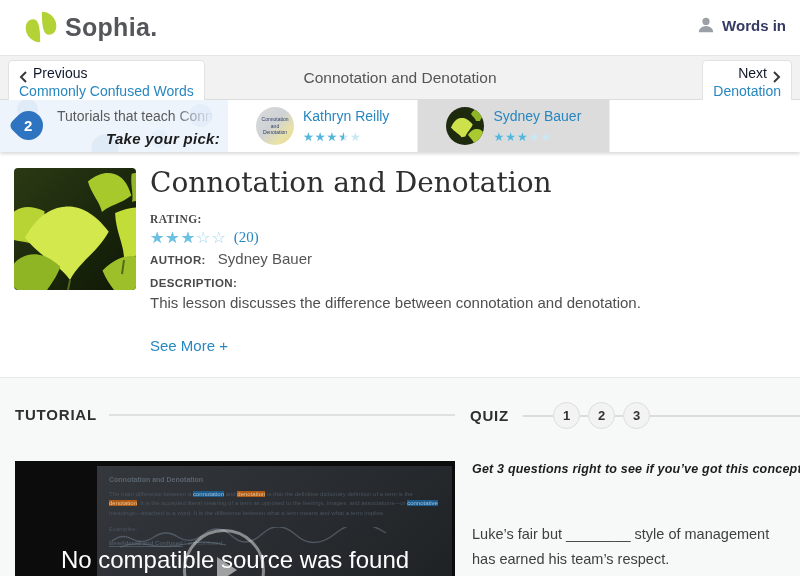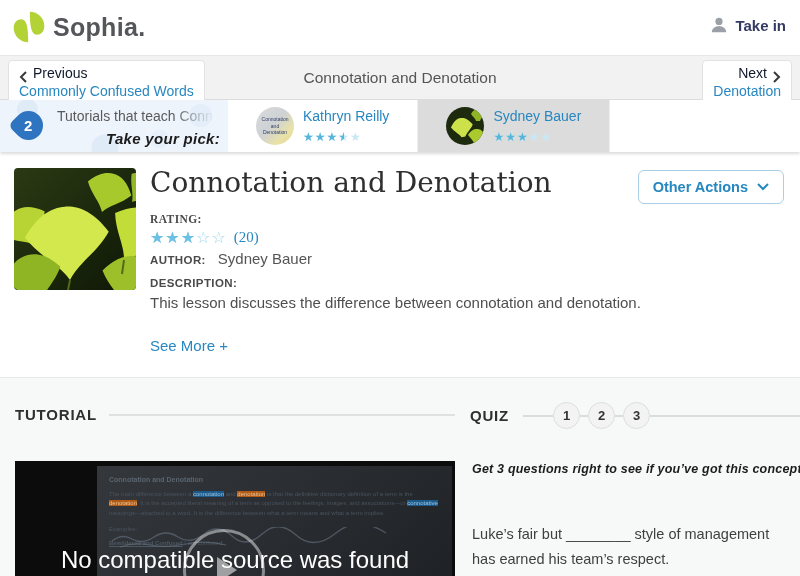--- a/index.html
+++ b/index.html
@@ -1,20 +1,20 @@
 <!DOCTYPE html>
 <html><head>
 <meta charset="utf-8">
 <style>
   * { margin:0; padding:0; box-sizing:border-box; }
   html,body { width:800px; height:576px; overflow:hidden; background:#fff;
               font-family:"Liberation Sans", sans-serif; color:#4f4f4f; }
 
   
-  .top-header { height:55px; background:#fff; position:relative; }
+  .top-header { height:55px; background:#fff; position:relative;margin-left:12px; }
   .brand { position:absolute; left:12px; top:10px; display:flex; align-items:center; gap:7px; cursor:pointer; }
   .brand-text { font-size:25px; font-weight:bold; color:#55565a; letter-spacing:.3px; }
   .signin { position:absolute; right:14px; top:16px; display:flex; align-items:center; gap:7px; cursor:pointer; }
   .signin-text { font-size:15px; font-weight:bold; color:#343a64; }
 
   
   .nav-bar { height:45px; background:#f2f2f2; border-top:1px solid #e6e6e6; border-bottom:1px solid #ddd; position:relative; }
   .nav-card { position:absolute; top:4px; background:#fff; border:1px solid #e2e2e2; border-radius:4px; padding:4px 10px; line-height:1.25; cursor:pointer; }
   .nav-card .row1 { font-size:14px; color:#0f172a; display:flex; align-items:flex-end; gap:6px; }
   .nav-card .row2 { font-size:14px; color:#2787c0; }
@@ -116,21 +116,21 @@
       <path d="M21 2 A17 17 0 0 1 38 19 C38 25 34 29 29 29 C22 29 21 16 21 2 Z" fill="#b2d235"></path>
       <path d="M19 38 A17 17 0 0 1 2 21 C2 15 6 11 11 11 C18 11 19 24 19 38 Z" fill="#b2d235"></path>
     </svg>
     <span class="brand-text">Sophia.</span>
   </div>
   <div class="signin">
     <svg width="18" height="18" viewBox="0 0 20 20">
       <circle cx="10" cy="6" r="4" fill="#9aa0a6"></circle>
       <path d="M2 18 a8 7 0 0 1 16 0 Z" fill="#9aa0a6"></path>
     </svg>
-    <span class="signin-text">Take in</span>
+    <span class="signin-text">Words in</span>
   </div>
 </div>
 
 <div class="nav-bar">
   <div class="nav-card nav-prev">
     <div class="row1">
       <svg width="8" height="12" viewBox="0 0 8 12">
         <polyline points="7,1 2,6 7,11" fill="none" stroke="#3a3a3a" stroke-width="2"></polyline>
       </svg>
       <span>Previous</span>
@@ -208,26 +208,20 @@
       <use href="#leaf" transform="translate(88 44) rotate(18) scale(0.95)" fill="#a8c92c"></use>
       <use href="#leaf" transform="translate(118 34) rotate(42) scale(0.8)" fill="#93b726"></use>
       <use href="#leaf" transform="translate(56 112) rotate(-4) scale(1.75)" fill="#d3e84c"></use>
       <use href="#leaf" transform="translate(110 92) rotate(32) scale(1.35)" fill="#c3dd38"></use>
       <use href="#leaf" transform="translate(26 136) rotate(-14) scale(1.2)" fill="#8fb424"></use>
       <use href="#leaf" transform="translate(112 142) rotate(12) scale(1.3)" fill="#9dc02a"></use>
       <path d="M56 112 L54 122 M110 92 L108 106 M26 136 L26 122" stroke="#55691c" stroke-width="2" fill="none"></path>
     </svg>
   </div>
 
-  <div class="other-actions">
-    <span>Other Actions</span>
-    <svg width="12" height="8" viewBox="0 0 12 8">
-      <polyline points="1,1 6,6 11,1" fill="none" stroke="#2787c0" stroke-width="2"></polyline>
-    </svg>
-  </div>
 
   <div class="lesson-body">
     <h1 class="lesson-title">Connotation and Denotation</h1>
 
     <div class="rating-block">
       <div class="meta-label">RATING:</div>
       <div class="rating-row">
         <span class="stars big">
           <span class="stars-base">☆☆☆☆☆</span>
           <span class="stars-fill" style="width: 60%;">★★★★★</span>

